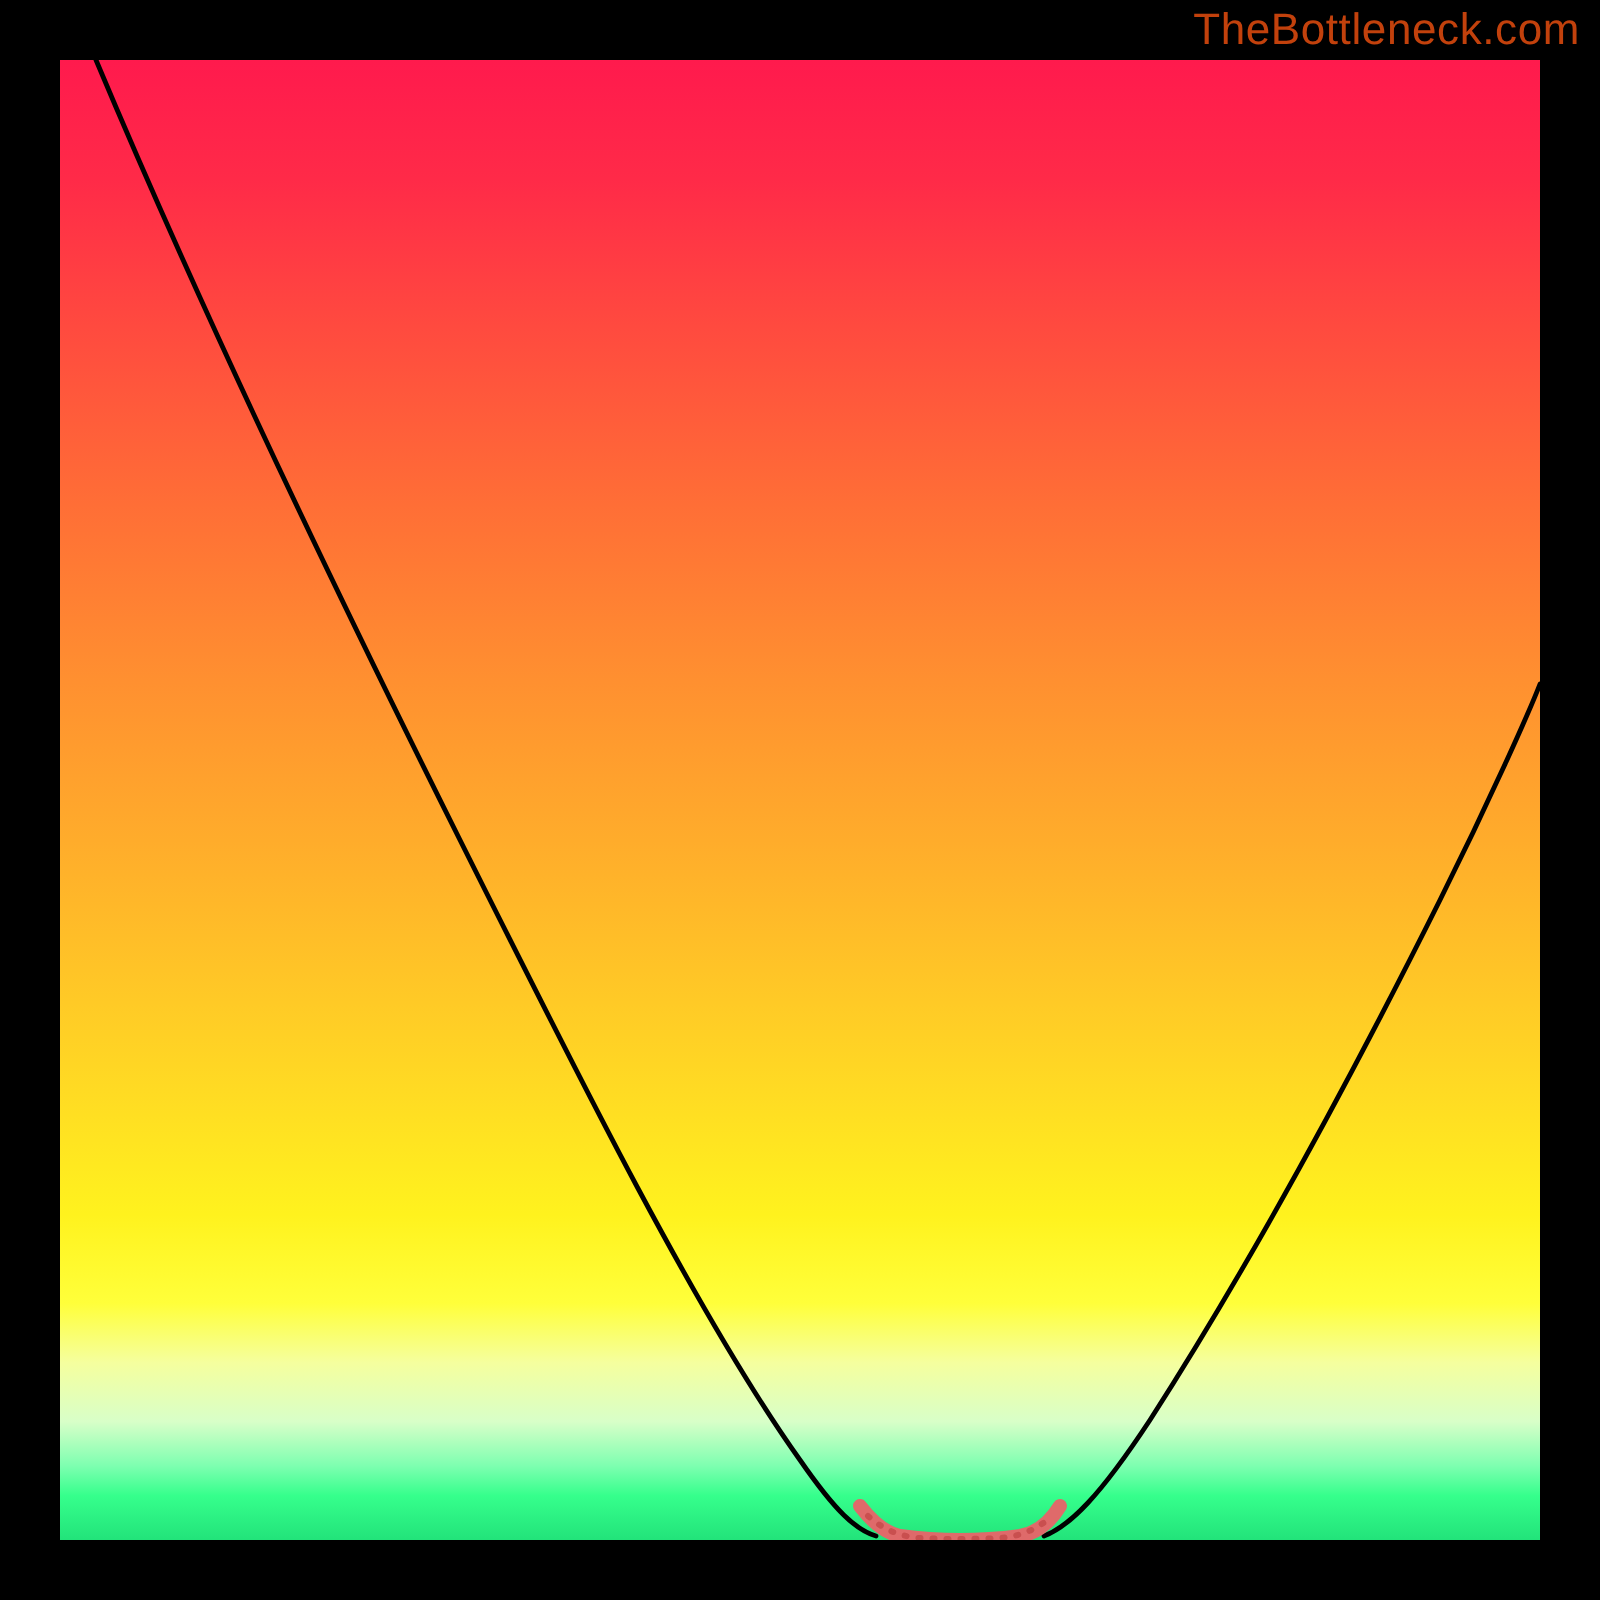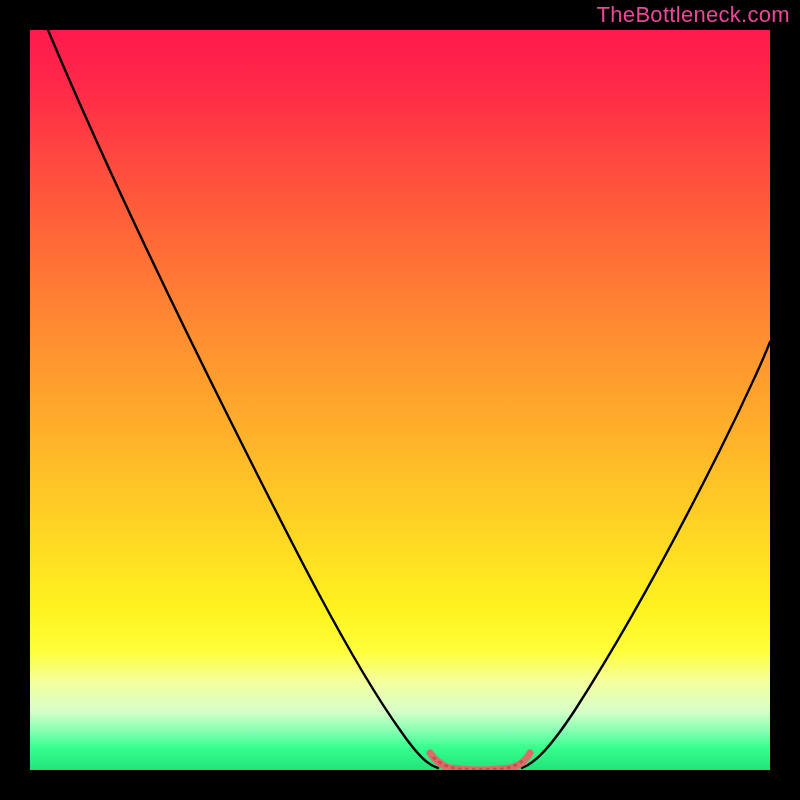--- a/index.html
+++ b/index.html
@@ -14,21 +14,21 @@
   .frame {
     position: relative;
     width: 800px;
     height: 800px;
     background: #000;
   }
   .watermark {
     position: absolute;
     top: 2px;
     right: 10px;
-    color: #ec4899;
+    color: #c2410c;
     font-size: 22px;
     font-weight: 500;
     letter-spacing: 0.3px;
     z-index: 5;
   }
   .plot-area {
     position: absolute;
     left: 30px;
     top: 30px;
     width: 740px;

